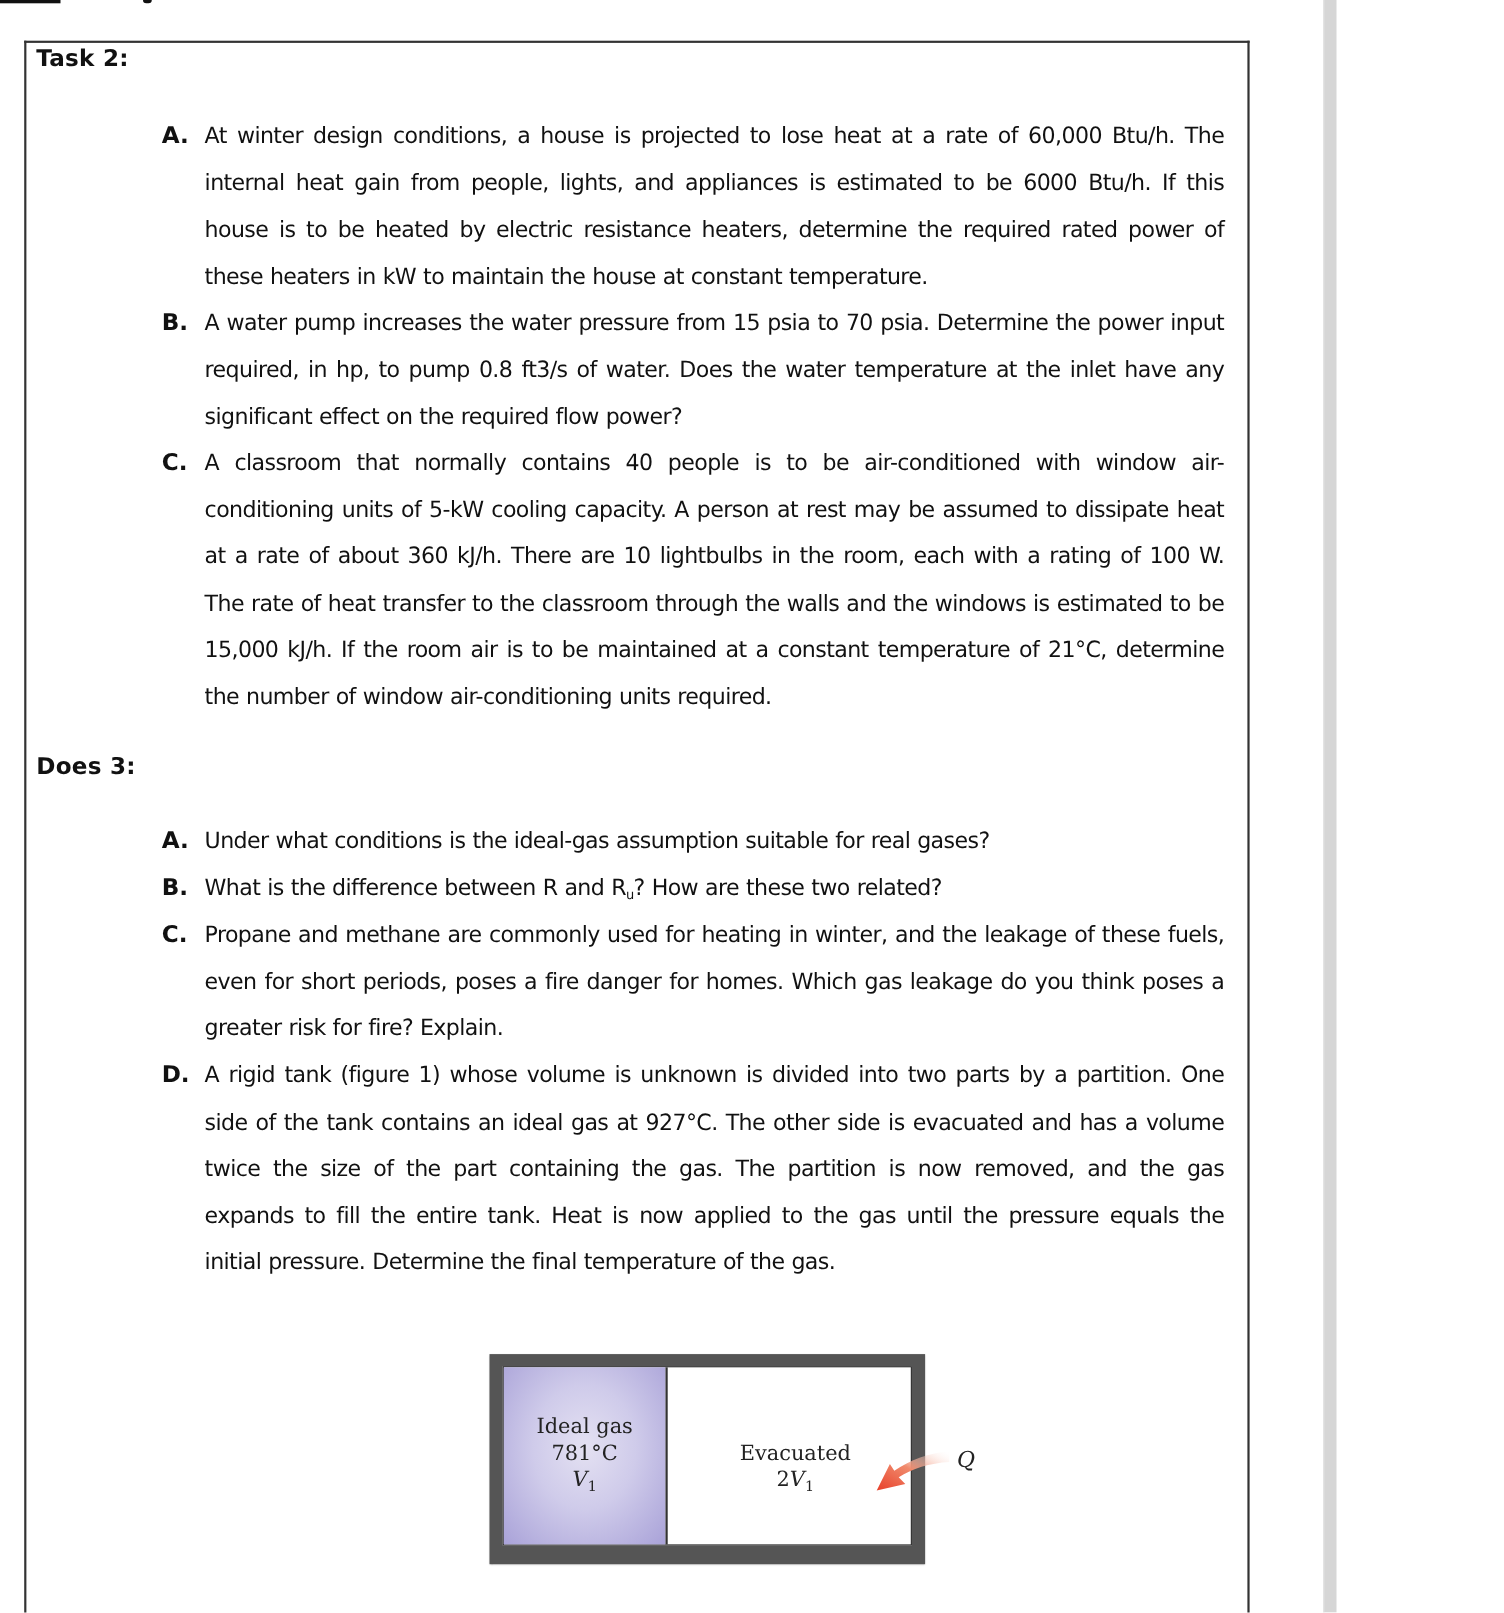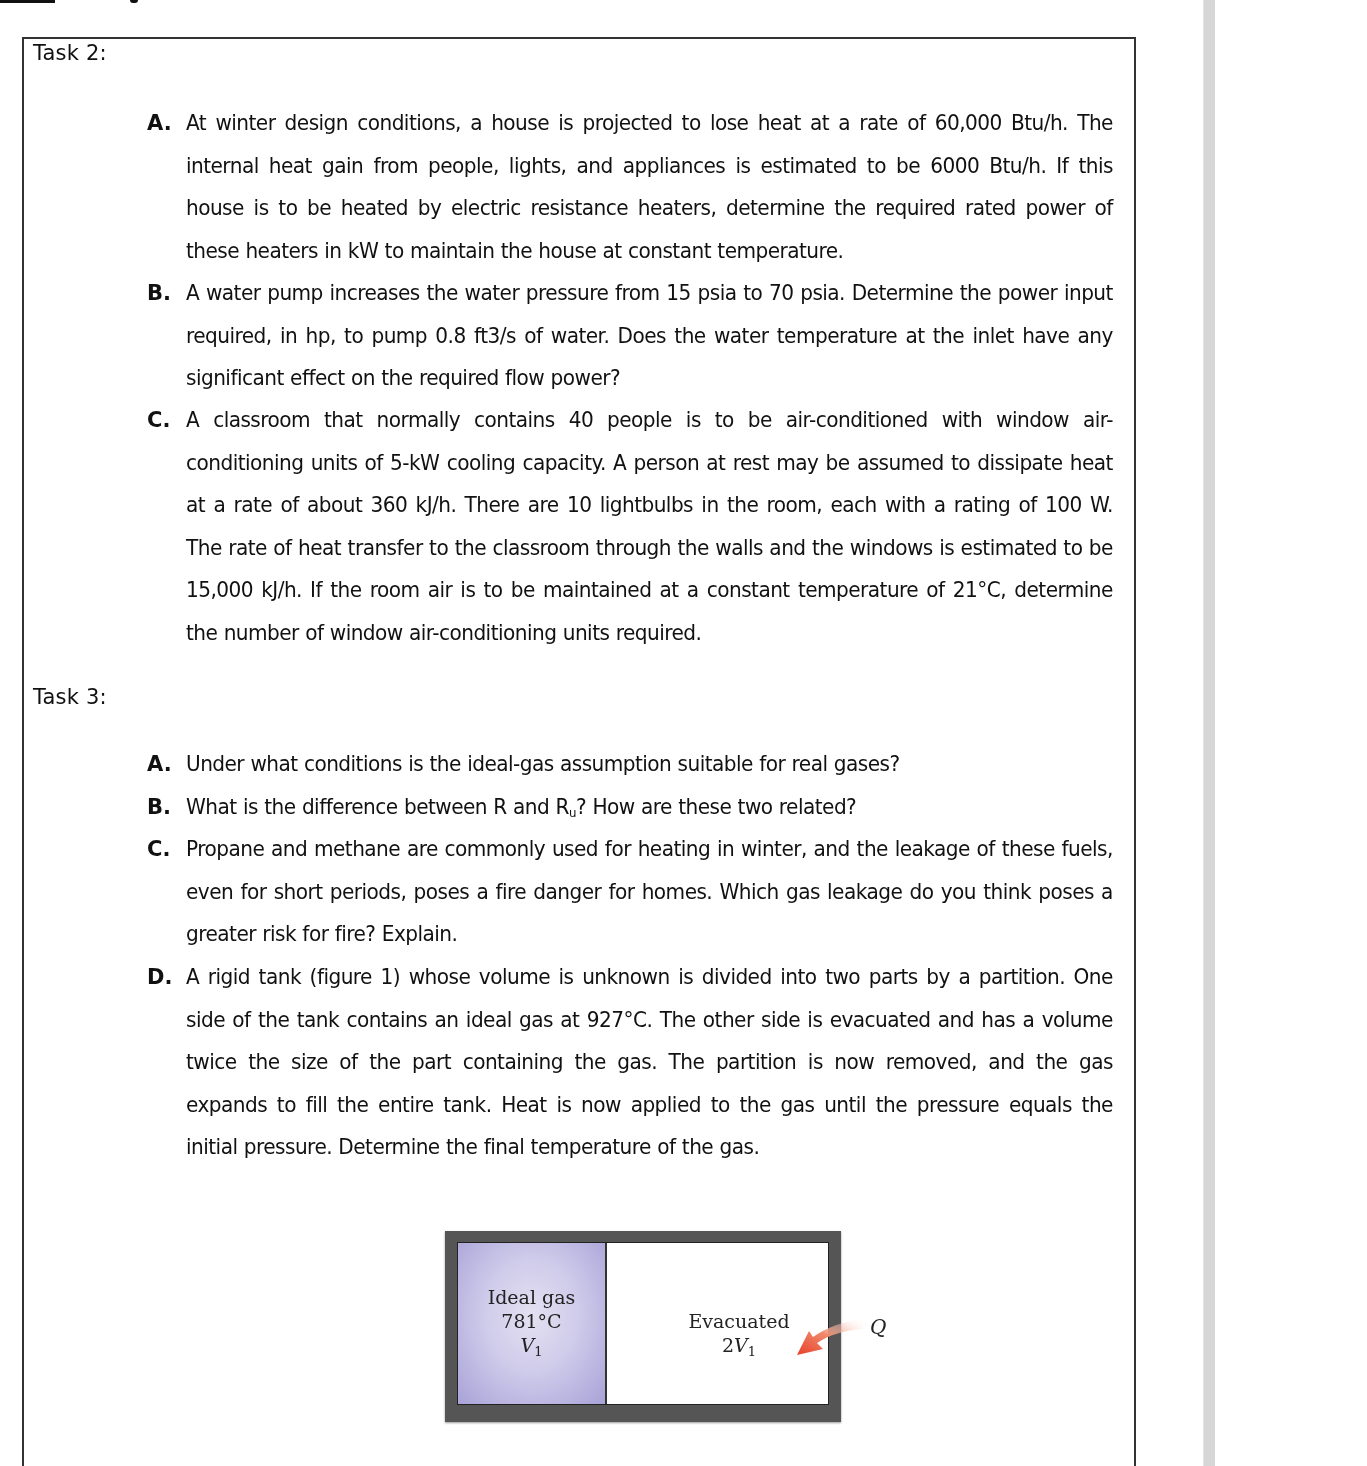--- a/index.html
+++ b/index.html
@@ -9,21 +9,21 @@
     font-family:"DejaVu Sans", sans-serif;
   }
   .top-bar-frag { position:absolute; left:0; top:0; width:55px; height:3px; background:#111; }
   .top-dot-frag { position:absolute; left:130px; top:0; width:8px; height:3px; border-radius:0 0 4px 4px; background:#111; }
   .scroll-gutter { position:absolute; left:1203px; top:0; width:11px; height:1466px; background:#d6d6d6; border-left:1px solid #e4e4e4; }
   .frame {
     position:absolute; left:22px; top:37px; width:1114px; height:1440px;
     border:2px solid #333; border-bottom:none; box-sizing:border-box;
   }
   .task-heading {
-    position:absolute; left:33px; font-weight:normal; font-size:21px; letter-spacing:0.2px;
+    position:absolute; left:33px; font-weight:bold; font-size:21px; letter-spacing:0.2px;
   }
   .item { position:absolute; left:147px; width:980px; }
   .item-label { position:absolute; left:0; top:0; font-weight:bold; font-size:21px; }
   .item-text {
     margin-left:39px; font-size:20.4px; line-height:42.5px;
     text-align:justify; letter-spacing:-0.55px; word-spacing:0.5px;
     transform:scaleX(0.985); transform-origin:left top;
   }
   .item-label { line-height:42.5px; }
   sub.ru { font-size:12px; vertical-align:-3px; }
@@ -32,21 +32,21 @@
   .fig { position:absolute; left:445px; top:1231px; width:396px; height:191px; }
   .tank-outer { position:absolute; left:0; top:0; width:396px; height:191px; background:#555; box-shadow:0 1px 2px #999; }
   .tank-inner { position:absolute; left:12px; top:11px; width:370px; height:161px; background:#fff; border:1px solid #222; }
   .gas-chamber {
     position:absolute; left:0; top:0; width:147px; height:161px;
     background: radial-gradient(ellipse at 50% 45%, #e4e1f2 0%, #cfcbea 45%, #a9a2d8 100%);
     border-right:2px solid #333;
   }
   .fig-text { position:absolute; font-family:"DejaVu Serif", serif; color:#222; text-align:center; font-size:19px; line-height:24px; }
   .gas-label { left:0; width:147px; top:42px; }
-  .evac-label { left:176px; width:210px; top:66px; }
+  .evac-label { left:160px; width:210px; top:66px; }
   .q-label { position:absolute; left:425px; top:84px; font-family:"DejaVu Serif", serif; font-style:italic; font-size:20px; color:#222; }
   .heat-arrow { position:absolute; left:340px; top:80px; }
   .ital { font-style:italic; }
   .sub1 { font-size:13px; vertical-align:-4px; font-style:normal; }
 </style>
 </head>
 <body>
 
 <div class="top-bar-frag"></div>
 <div class="top-dot-frag"></div>
@@ -64,21 +64,21 @@
 <div class="item" style="top:272px;">
   <span class="item-label">B.</span>
   <div class="item-text">A water pump increases the water pressure from 15 psia to 70 psia. Determine the power input required, in hp, to pump 0.8 ft3/s of water. Does the water temperature at the inlet have any significant effect on the required flow power?</div>
 </div>
 
 <div class="item" style="top:399px;">
   <span class="item-label">C.</span>
   <div class="item-text">A classroom that normally contains 40 people is to be air-conditioned with window air-conditioning units of 5-kW cooling capacity. A person at rest may be assumed to dissipate heat at a rate of about 360 kJ/h. There are 10 lightbulbs in the room, each with a rating of 100 W. The rate of heat transfer to the classroom through the walls and the windows is estimated to be 15,000 kJ/h. If the room air is to be maintained at a constant temperature of 21°C, determine the number of window air-conditioning units required.</div>
 </div>
 
-<div class="task-heading" style="top:685px;">Task 3:</div>
+<div class="task-heading" style="top:685px;">Does 3:</div>
 
 <div class="item" style="top:743px;">
   <span class="item-label">A.</span>
   <div class="item-text">Under what conditions is the ideal-gas assumption suitable for real gases?</div>
 </div>
 
 <div class="item" style="top:786px;">
   <span class="item-label">B.</span>
   <div class="item-text"><span>What is the difference between R and R</span><sub class="ru">u</sub><span>? How are these two related?</span></div>
 </div>

